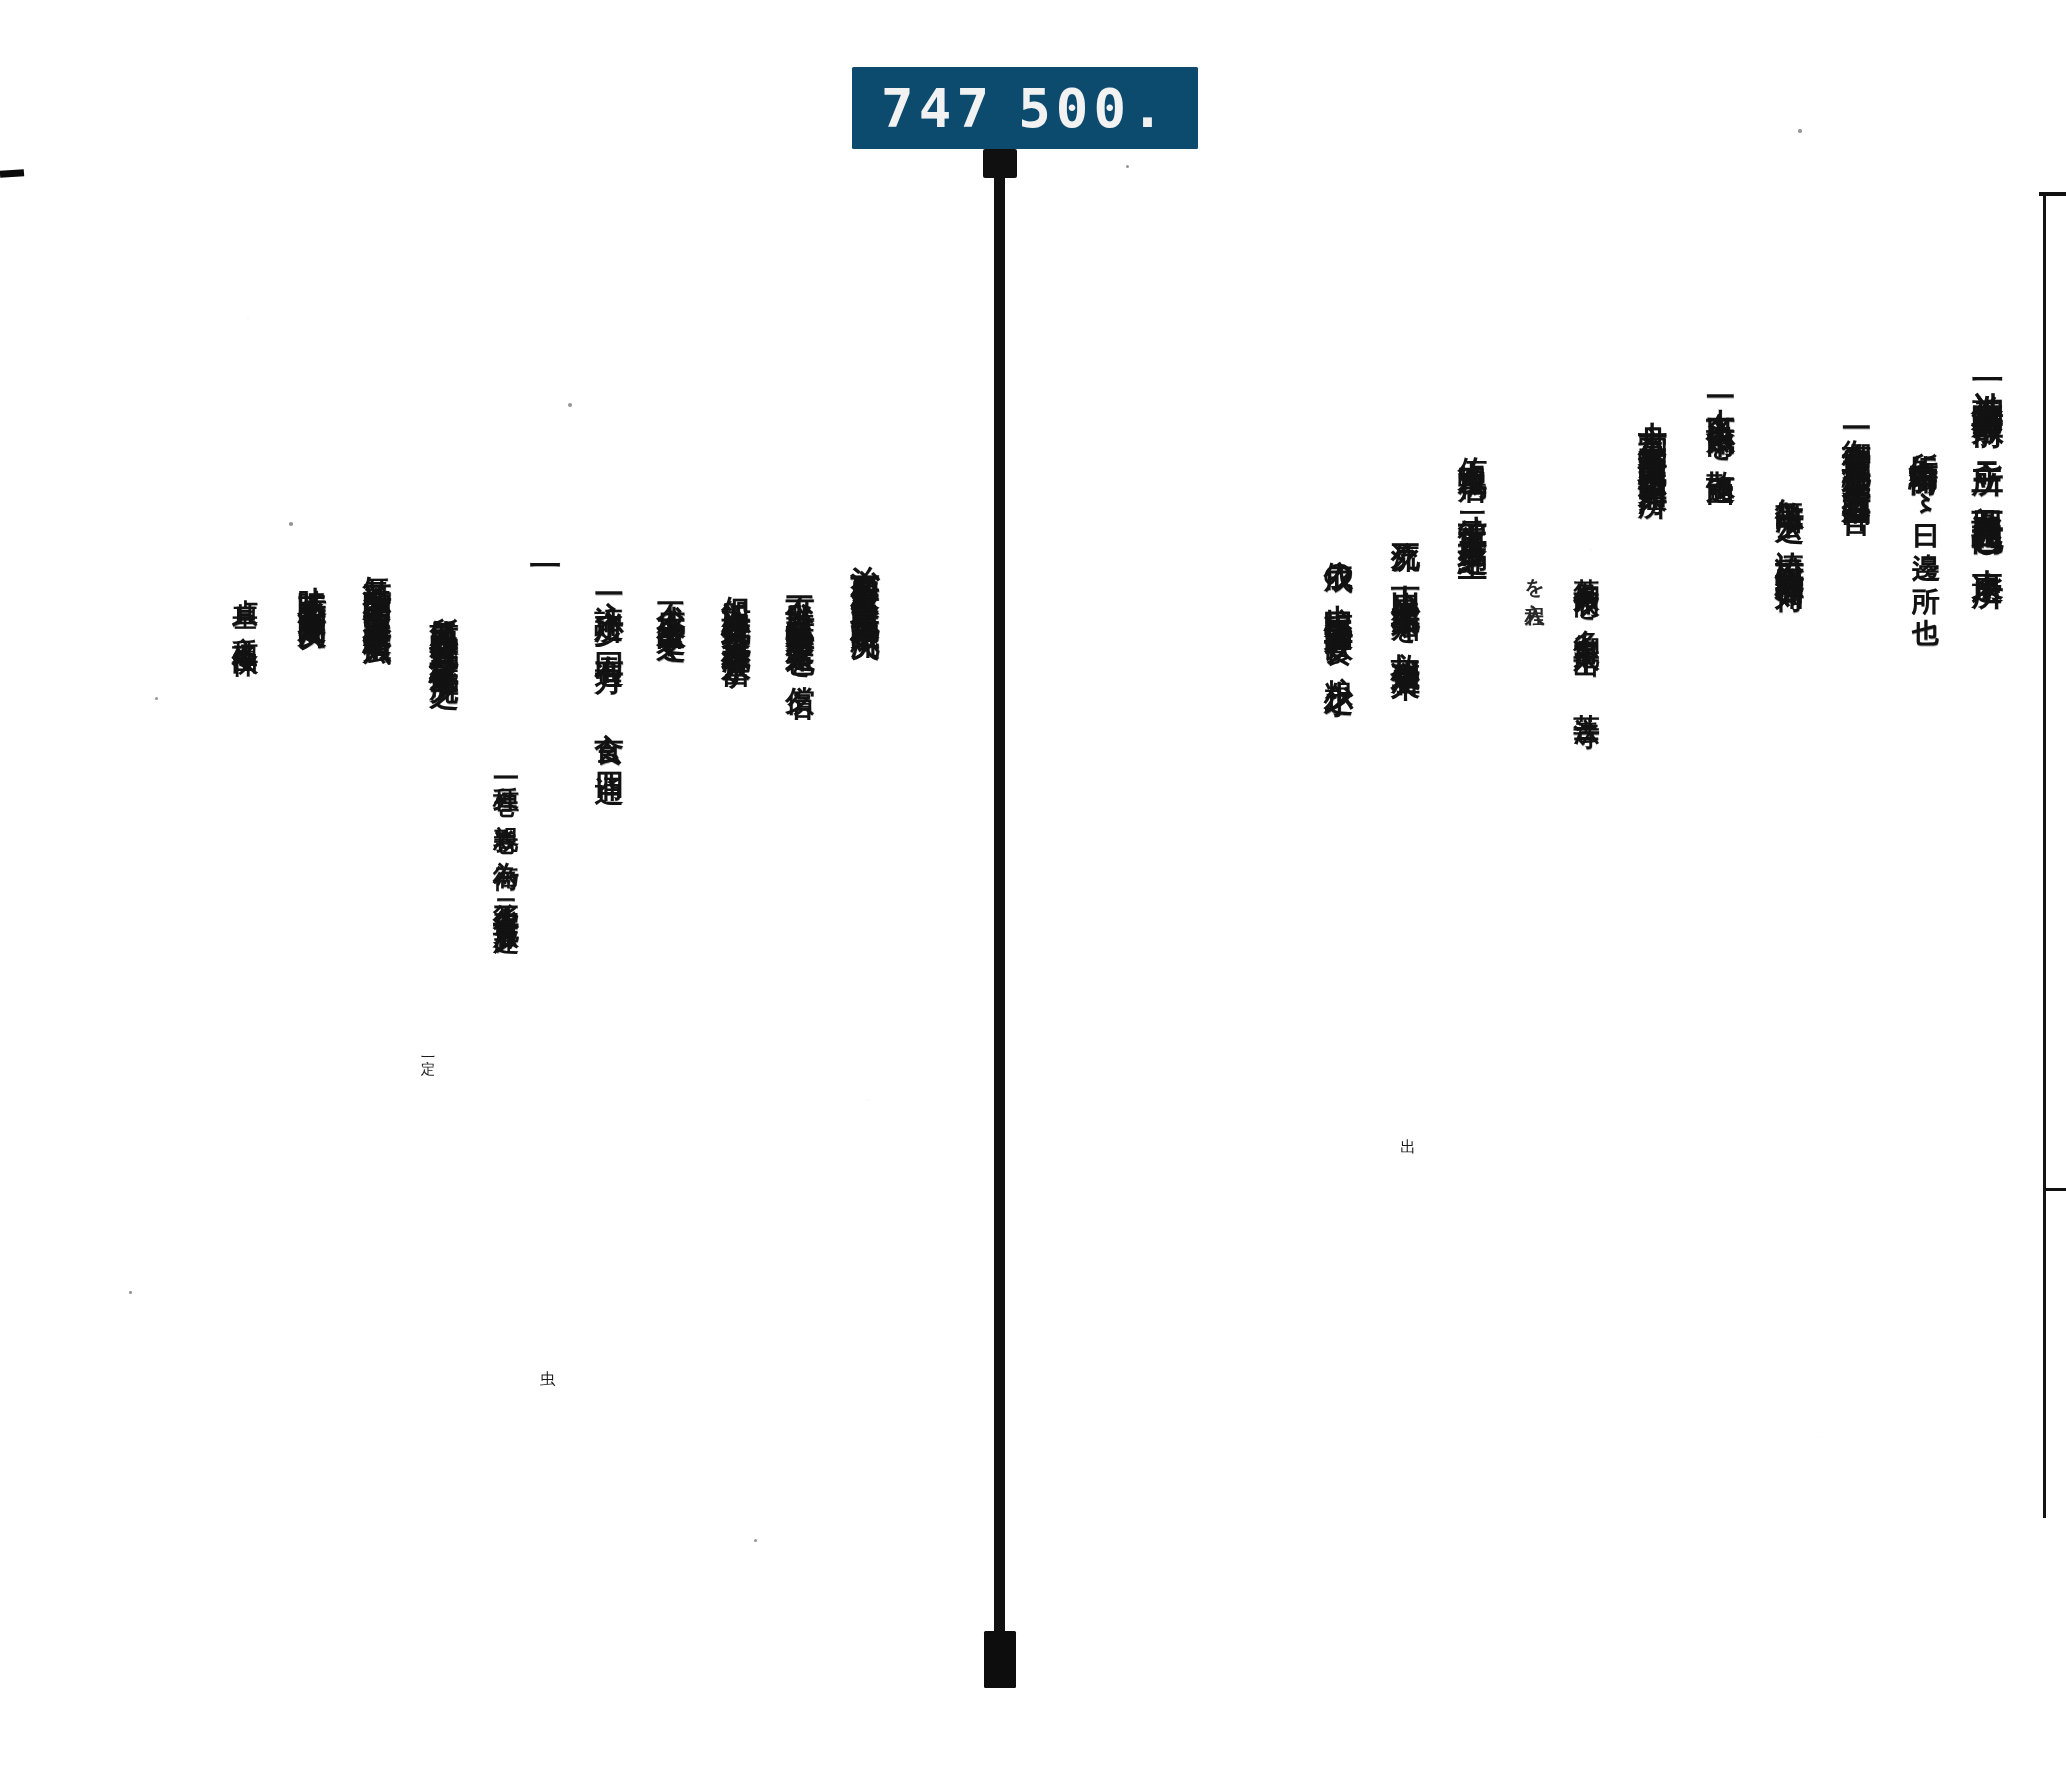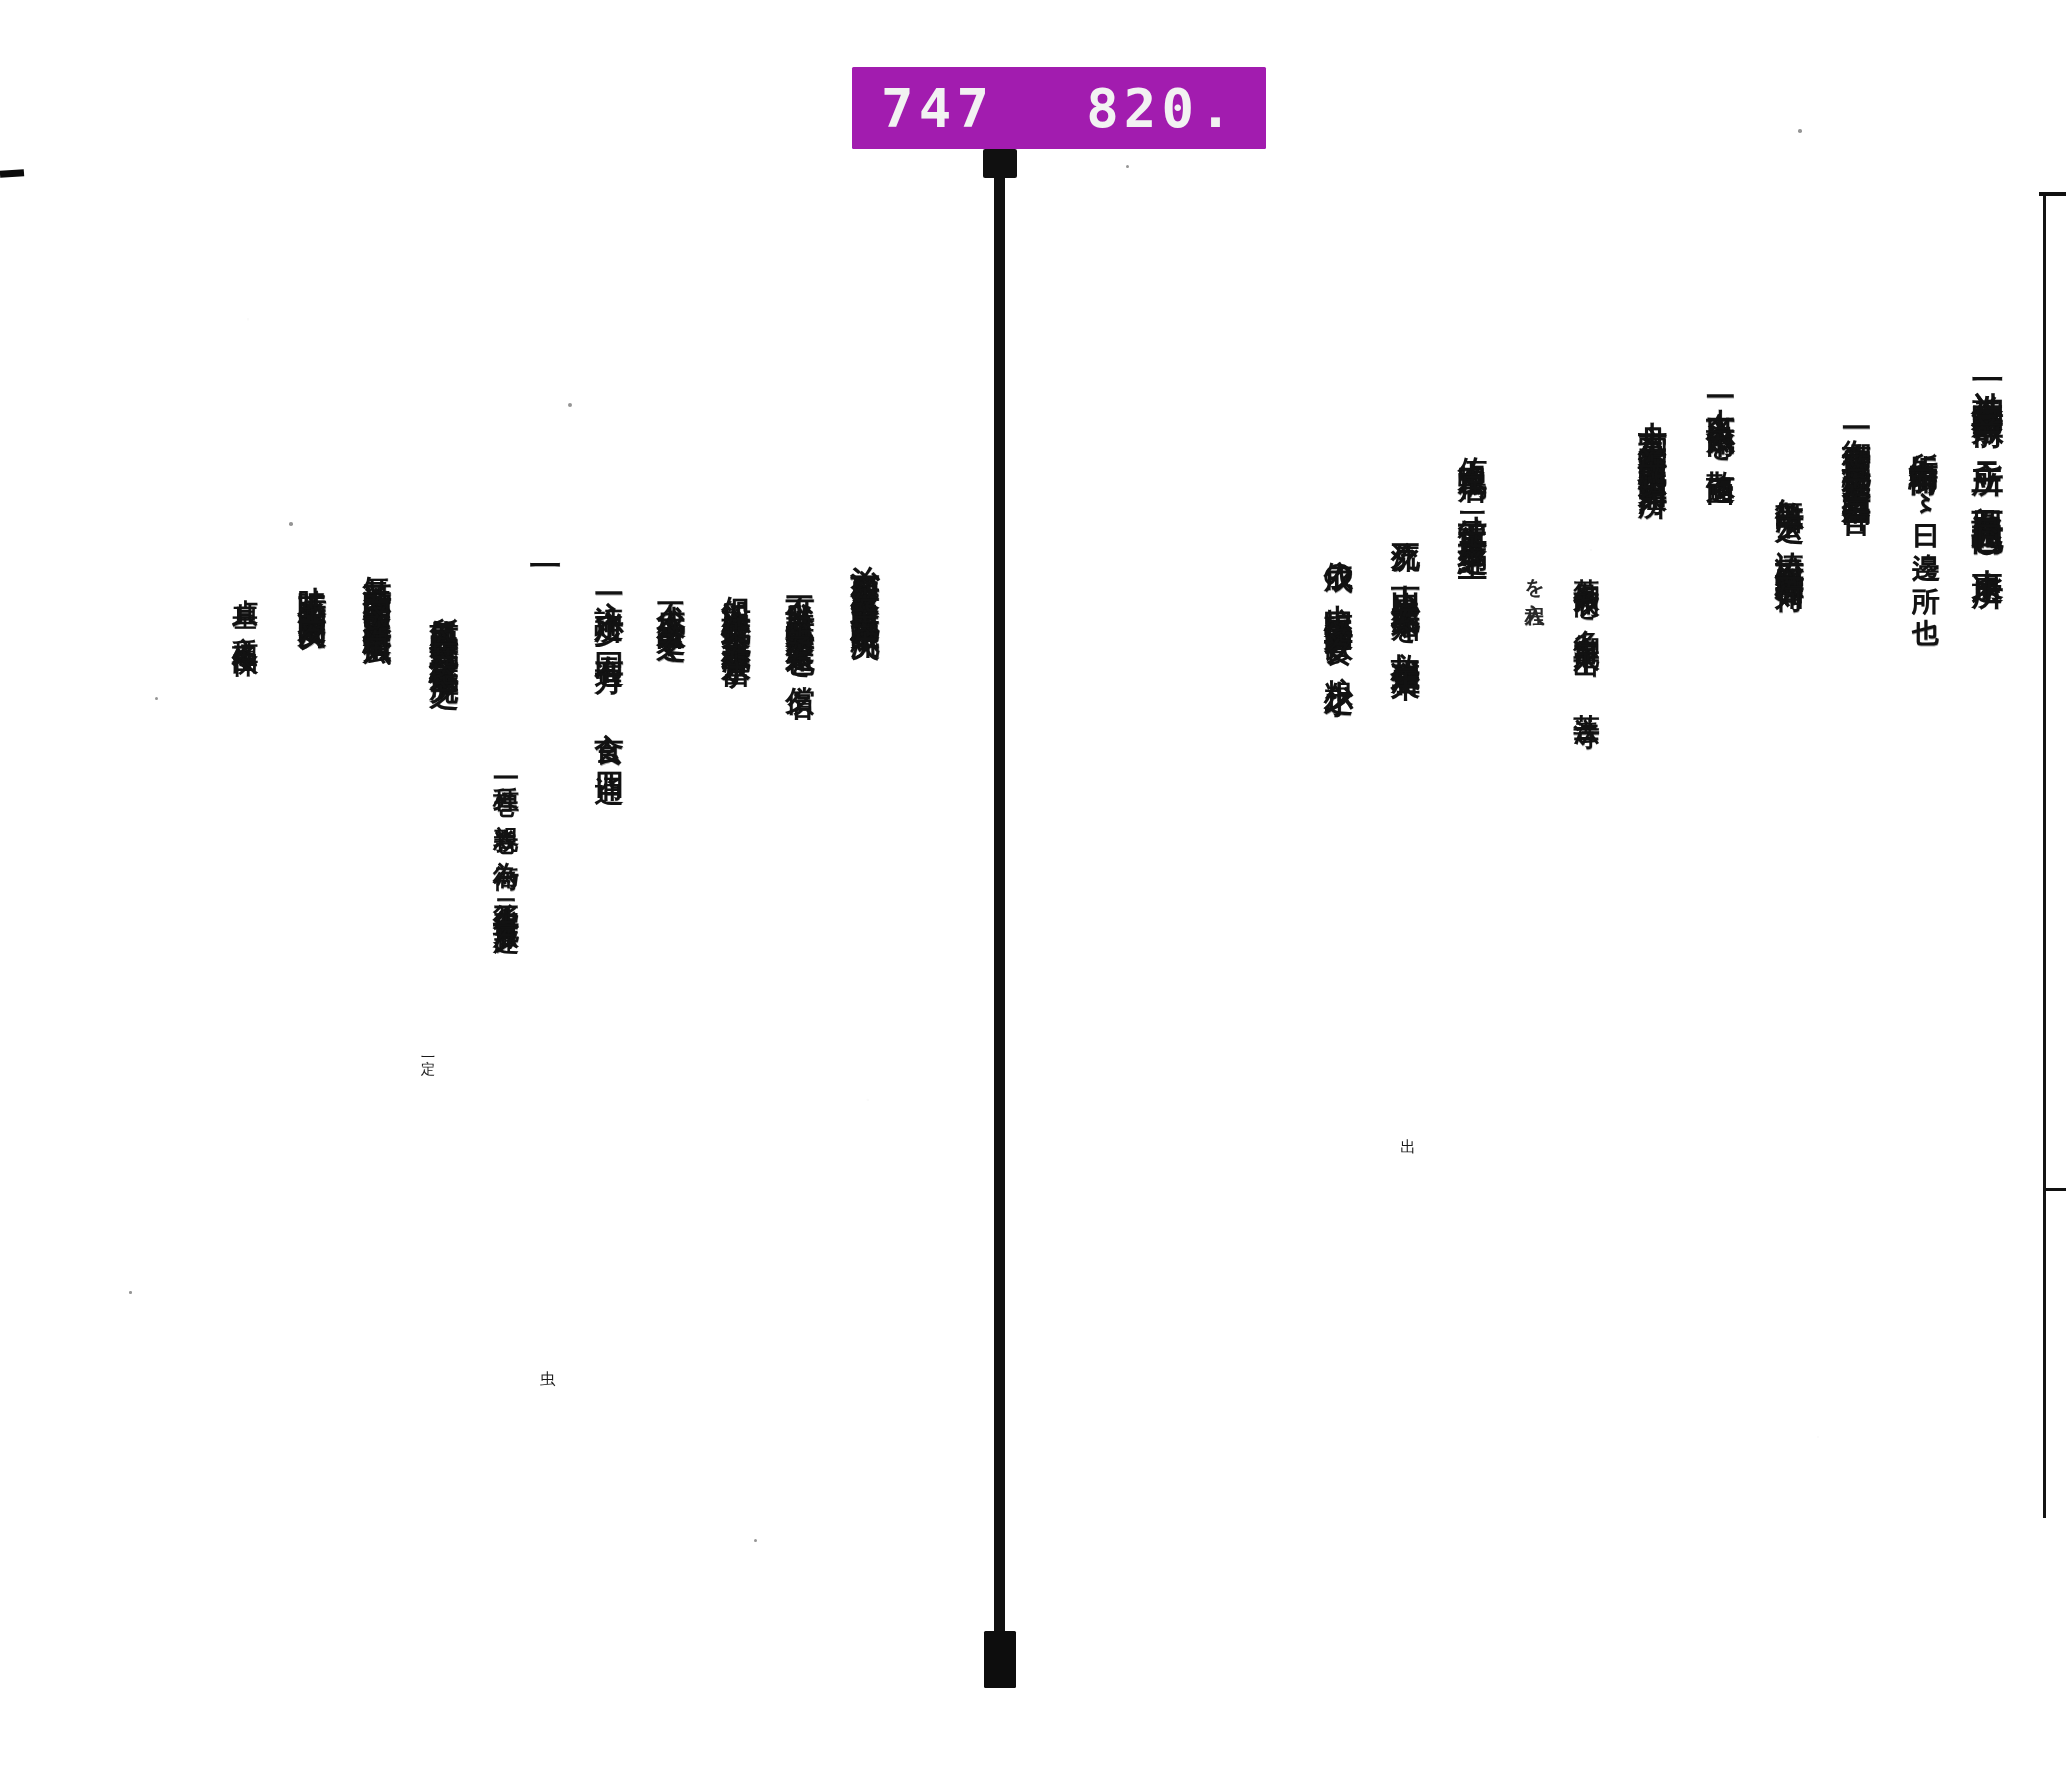--- a/index.html
+++ b/index.html
@@ -63,22 +63,22 @@
   #counter-block {
     position: absolute;
     left: 852px;
     top: 67px;
     width: 362px;
     height: 83px;
   }
   #counter-display {
     position: absolute;
     left: 0; top: 0;
-    width: 414px; height: 82px;
-    background: #a21caf;
+    width: 346px; height: 82px;
+    background: #0c4a6e;
     border-radius: 1.5px;
   }
   #counter-digits {
     position: absolute;
     inset: 0;
     display: flex;
     align-items: center;
     justify-content: space-between;
     padding: 0 29px;
     box-sizing: border-box;
@@ -187,21 +187,21 @@
 
   <div class="frame-edge-left"></div>
   <div class="frame-edge-right-tick"></div>
   <div class="frame-edge-right-line"></div>
   <div class="frame-edge-right-tick2"></div>
 
   <div id="counter-block">
     <div id="counter-display">
       <div id="counter-digits">
         <span id="counter-left">747</span>
-        <span id="counter-right">820.</span>
+        <span id="counter-right">500.</span>
       </div>
     </div>
   </div>
 
   <div id="pointer-cap-top"></div>
   <div id="pointer-stem"></div>
   <div id="pointer-cap-bottom"></div>
 
   <div id="rcol1" class="col brush sz-xl">一神拳之時御屋敷前ニ立所ニ興而諸見也同じ東邊所</div>
   <div id="rcol2" class="col brush sz-l">所伝十騎御而ニ〻曰邊所也</div>

